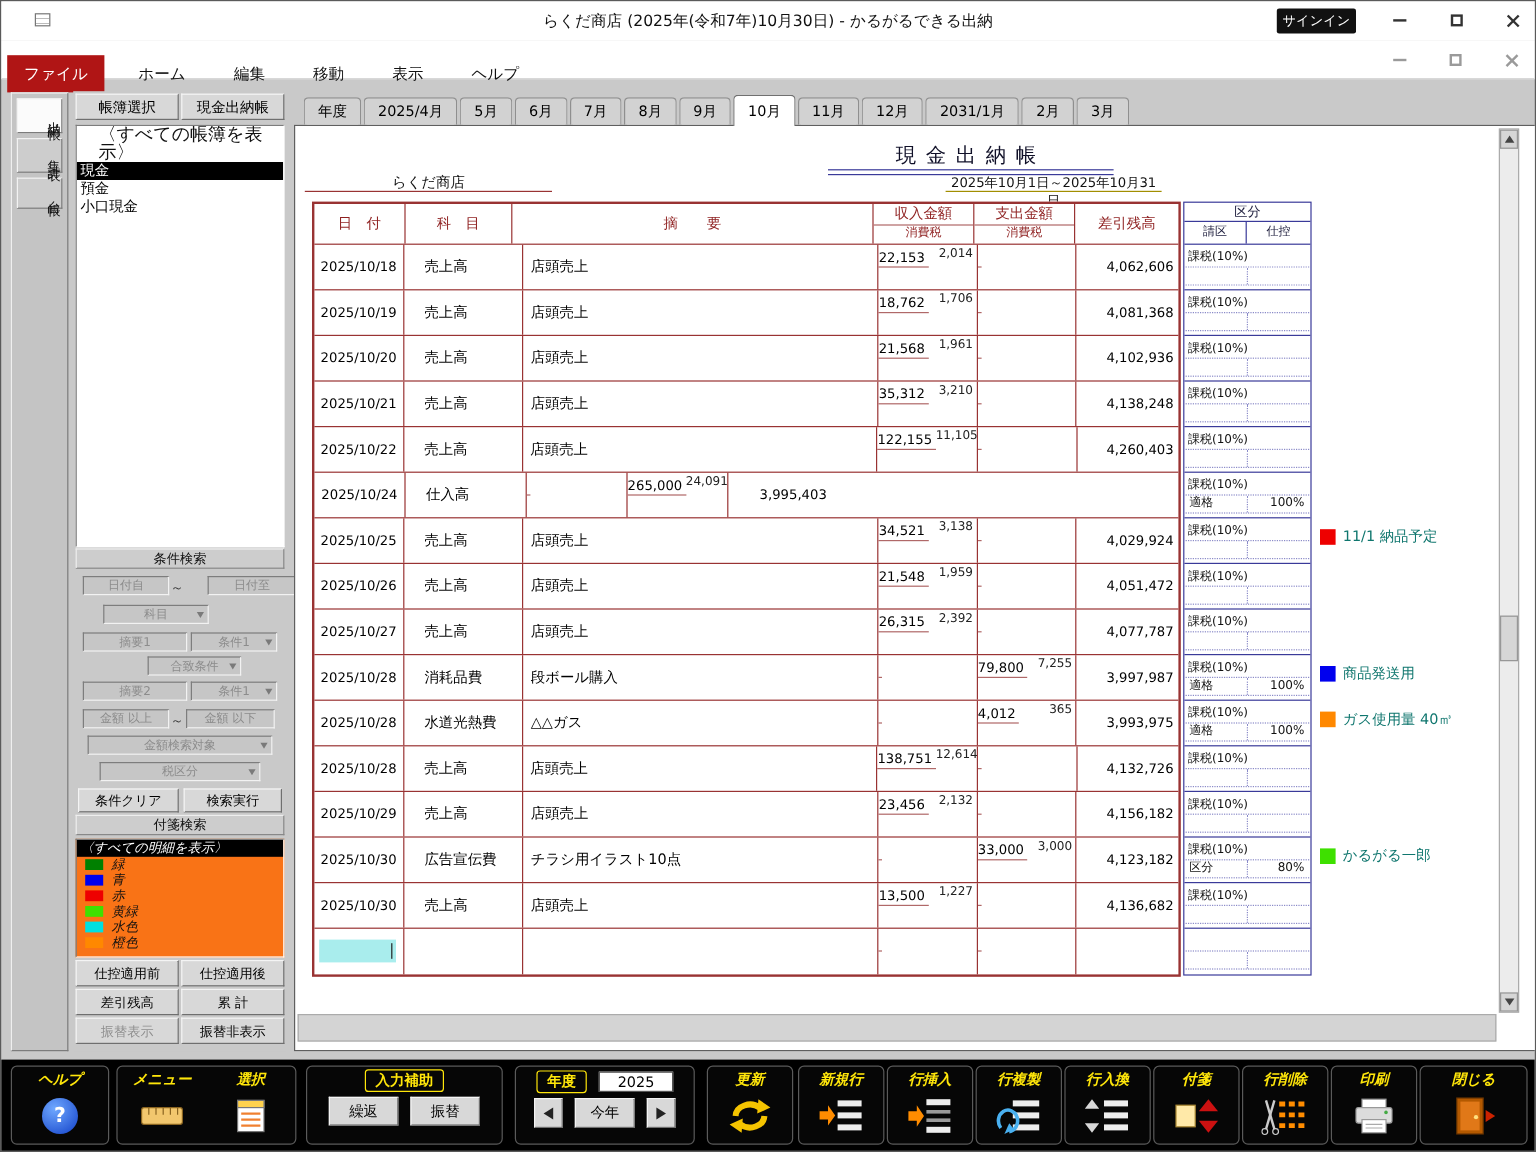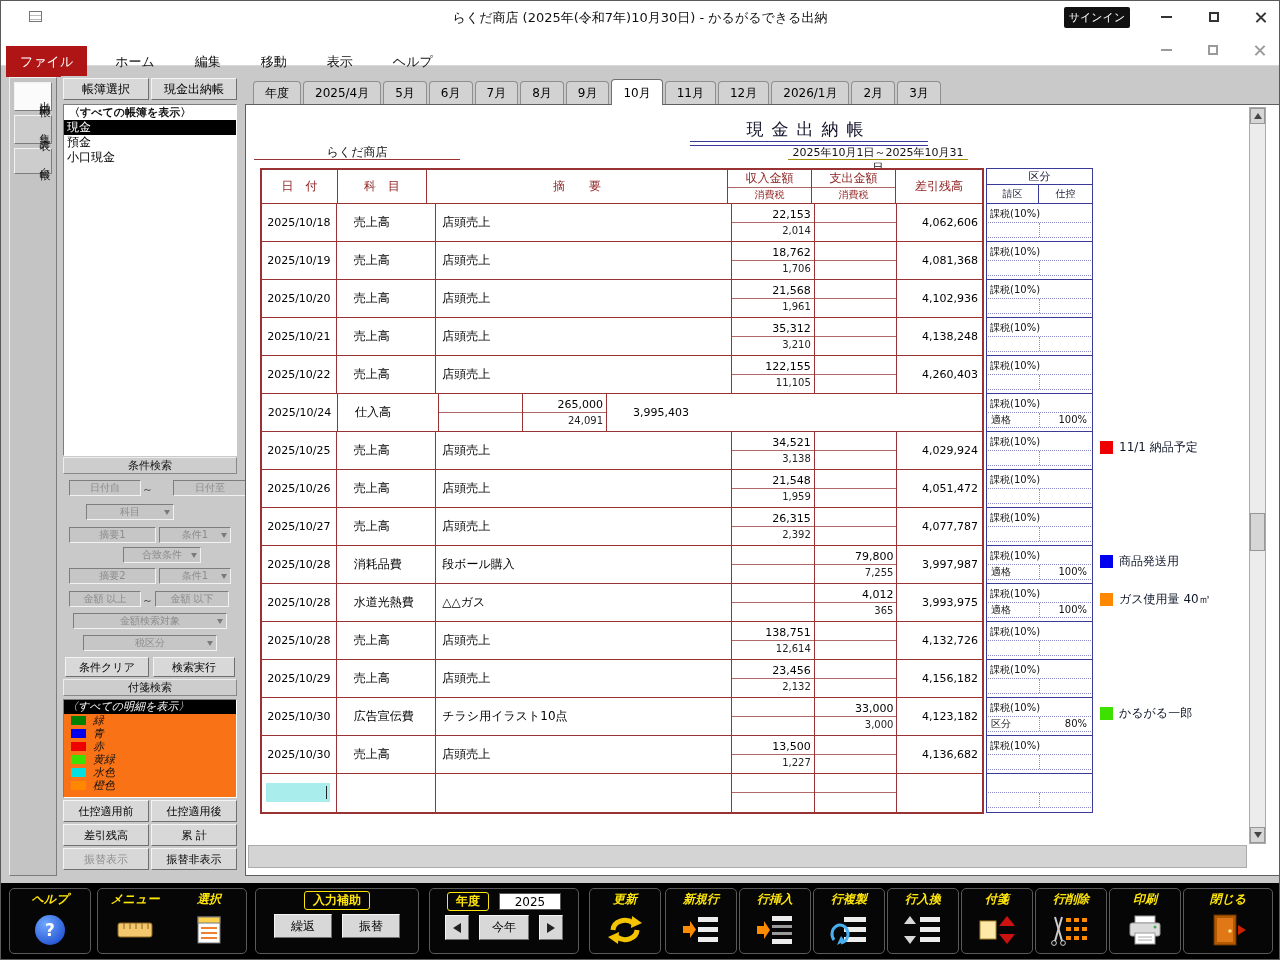--- a/index.html
+++ b/index.html
@@ -34,21 +34,21 @@
   #nav-col { position:absolute; left:8px; top:76px; width:48px; height:799px; background:#c4c4c4; border:1px solid; border-color:#efefef #7c7c7c #7c7c7c #efefef; }
   .nav-tab { writing-mode:vertical-rl; margin:4px auto 4px; padding:9px 0; width:38px; text-align:center; font-size:11px; letter-spacing:3px; background:#cdcdcd; border:1px solid; border-color:#f2f2f2 #7c7c7c #7c7c7c #f2f2f2; color:#111; cursor:default; }
   .nav-tab.active { background:#fbfbfb; }
 
   
   #left-panel { position:absolute; left:60px; top:75px; width:178px; height:800px; background:#c9c9c9; }
   .btn3d { background:#d8d8d8; border:1px solid; border-color:#f4f4f4 #6f6f6f #6f6f6f #f4f4f4; font-size:12px; color:#000; display:flex; align-items:center; justify-content:center; cursor:default; }
   #lp-buttons { position:absolute; left:2px; top:2px; width:174px; display:flex; gap:2px; }
   #lp-buttons .btn3d { width:86px; height:22px; }
   #book-list { position:absolute; left:2px; top:28px; width:174px; height:352px; background:#fff; border:1px solid; border-color:#7d7d7d #fff #fff #7d7d7d; overflow:hidden; }
-  .book-header { font-size:11px; line-height:15px; padding-left:5px; color:#111;font-weight:bold; }
+  .book-header { font-size:15px; line-height:15px; padding-left:18px; color:#111; }
   .book-item { font-size:12px; line-height:15px; padding-left:3px; }
   .book-item.selected { background:#000; color:#fff; }
   .panel-header { position:absolute; left:2px; width:174px; height:17px; background:#cdcdcd; border:1px solid; border-color:#eee #888 #888 #eee; text-align:center; font-size:11px; line-height:15px; color:#111; }
   #search-header { top:381px; }
   .fld { position:absolute; height:16px; background:#c6c6c6; border:1px solid; border-color:#7d7d7d #f2f2f2 #f2f2f2 #7d7d7d; color:#8c8c8c; font-size:10px; display:flex; align-items:center; justify-content:center; }
   .dd::after { content:""; position:absolute; right:3px; top:5px; border-left:3px solid transparent; border-right:3px solid transparent; border-top:5px solid #7a7a7a; }
   .tilde { position:absolute; font-size:11px; color:#333; }
   .sbtn { position:absolute; height:20px; font-size:11px; }
   #tag-header { top:603px; }
   #tag-list { position:absolute; left:2px; top:623px; width:174px; height:99px; background:#f97316; border:1px solid; border-color:#7d7d7d #fff #fff #7d7d7d; overflow:hidden;font-style:italic; }
@@ -79,21 +79,21 @@
   .h-date { width:76px; } .h-subj { width:89px; } .h-summ { width:301px; } .h-amt { width:84px; flex-direction:column; padding:0; } .h-bal { width:86px; }
   .h-amt .top { width:100%; height:18px; border-bottom:1px solid #b06868; text-align:center; line-height:17px; font-size:12px; }
   .h-amt .bot { width:100%; flex:1; text-align:center; font-size:10px; line-height:14px; }
   .trow { display:flex; height:38px; border-bottom:1px solid #993333; }
   .trow:last-child { border-bottom:none; }
   .cell { border-right:1px solid #993333; }
   .cell:last-child { border-right:none; }
   .c-date { width:76px; display:flex; align-items:center; justify-content:center; font-size:11px; position:relative; }
   .c-subj { width:89px; display:flex; align-items:center; padding-left:5px; font-size:12px;margin-left:12px; }
   .c-summ { width:301px; display:flex; align-items:center; padding-left:6px; font-size:12px; }
-  .c-amt { width:84px; display:flex; flex-direction:column; }
+  .c-amt { width:84px; display:flex; flex-direction:row; }
   .amt-top { height:19px; border-bottom:1px solid #b06868; text-align:right; padding:3px 3px 0 0; font-size:11px; line-height:15px; }
   .amt-bot { flex:1; text-align:right; padding:2px 3px 0 0; font-size:10px; color:#222; }
   .c-bal { width:86px; display:flex; align-items:center; justify-content:flex-end; padding-right:4px; font-size:11px; }
   .cursor-box { display:none; position:absolute; left:4px; top:9px; width:64px; height:19px; background:#a9eded; }
   .cursor-box::after { content:""; position:absolute; right:3px; top:3px; width:1px; height:13px; background:#222; }
   .input-row .cursor-box { display:block; }
 
   #kubun-table { position:absolute; left:740px; top:63px; width:107px; border:1px solid #3a3a99; background:#fff; }
   .k-header { border-bottom:1px solid #3a3a99; color:#1c1c3c; }
   .k-title { height:16px; text-align:center; font-size:11px; border-bottom:1px solid #3a3a99; line-height:15px; }
@@ -103,21 +103,21 @@
   .krow { height:38px; border-bottom:1px solid #3a3a99; font-size:10px; color:#111; }
   .krow:last-child { border-bottom:none; }
   .ktop { height:17px; padding:3px 0 0 3px; }
   .kbot { height:16px; margin:1px 1px 0 1px; border-top:1px dotted #8a8ac8; border-bottom:1px dotted #8a8ac8; display:flex; }
   .kbot .l { width:52px; border-right:1px dotted #8a8ac8; padding-left:3px; line-height:13px; }
   .kbot .r { flex:1; text-align:right; padding-right:4px; line-height:13px; }
 
   #annotations { position:absolute; left:854px; top:100px; width:165px; }
   .annot { position:absolute; left:0; display:flex; align-items:center; gap:6px; white-space:nowrap; }
   .tag-sq { width:13px; height:13px; display:inline-block; }
-  .tag-lb { font-size:12px; color:#0f172a; }
+  .tag-lb { font-size:12px; color:#0f766e; }
 
   #hstrip { position:absolute; left:2px; top:740px; width:999px; height:23px; background:#d4d4d4; border:1px solid #ababab; }
   #vscroll { position:absolute; left:1003px; top:2px; width:17px; height:737px; background:#ececec; border:1px solid #ababab; }
   .sb-btn { position:absolute; left:0; width:15px; height:16px; background:#d6d6d6; border:1px solid #979797; display:flex; align-items:center; justify-content:center; }
   .sb-up { top:0; } .sb-down { bottom:0; }
   .sb-thumb { position:absolute; left:0; top:405px; width:15px; height:38px; background:#d6d6d6; border:1px solid #979797; }
   .tri-up { width:0; height:0; border-left:4px solid transparent; border-right:4px solid transparent; border-bottom:6px solid #444; }
   .tri-down { width:0; height:0; border-left:4px solid transparent; border-right:4px solid transparent; border-top:6px solid #444; }
 
   
@@ -261,21 +261,21 @@
       <div class="mtab">年度</div>
       <div class="mtab">2025/4月</div>
       <div class="mtab">5月</div>
       <div class="mtab">6月</div>
       <div class="mtab">7月</div>
       <div class="mtab">8月</div>
       <div class="mtab">9月</div>
       <div class="mtab active">10月</div>
       <div class="mtab">11月</div>
       <div class="mtab">12月</div>
-      <div class="mtab">2026/1月</div>
+      <div class="mtab">2031/1月</div>
       <div class="mtab">2月</div>
       <div class="mtab">3月</div>
     </div>
 
   <div id="content">
     <div id="sheet-title">現金出納帳</div>
     <div id="title-underline"></div>
     <div id="company-line">らくだ商店</div>
     <div id="period-line">2025年10月1日～2025年10月31日</div>
 

